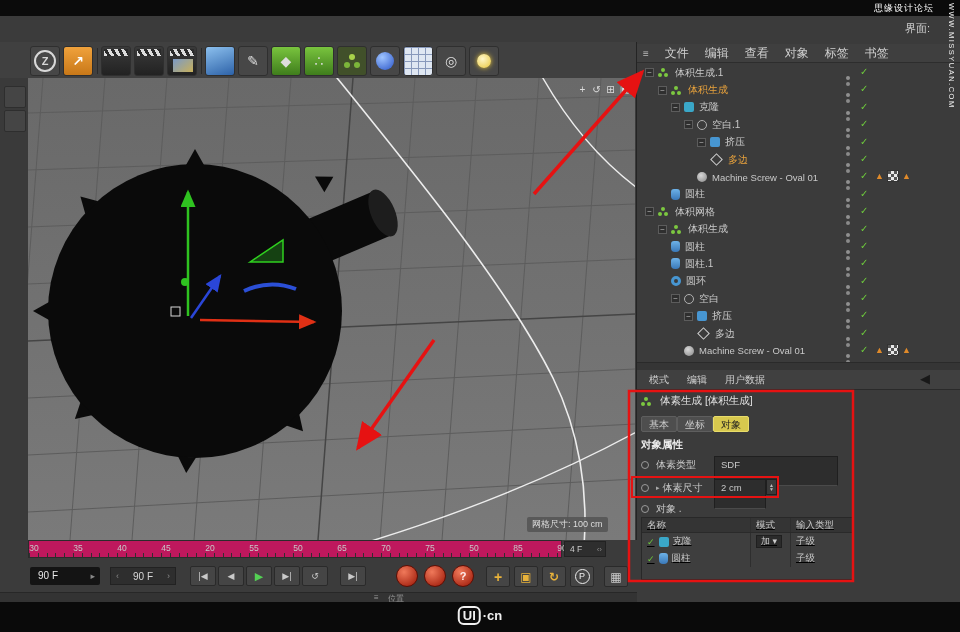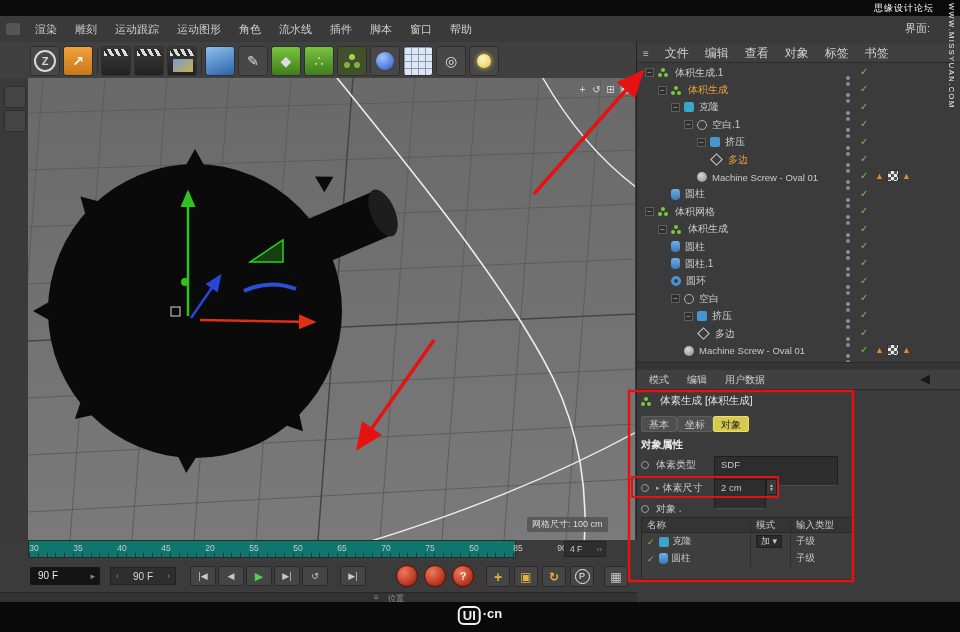--- a/index.html
+++ b/index.html
@@ -76,77 +76,64 @@
   .tab.active{background:#d7c84e;border-color:#e8dc6a;color:#1f1f1f;}
   #attrsection{left:641px;top:438px;font-size:10.5px;font-weight:bold;color:#ececec;}
   .adot{width:8px;height:8px;border:1.5px solid #9a9a9a;border-radius:50%;margin-right:7px;flex:none;box-sizing:border-box;}
   .prow{position:absolute;left:641px;display:flex;align-items:center;font-size:10px;color:#c9c9c9;}
   .pfield{position:absolute;background:#2d2d2d;border:1px solid #1f1f1f;border-bottom-color:#4a4a4a;height:30px;line-height:15px;
           font-size:9.5px;color:#c8c8c8;padding-left:6px;box-sizing:border-box;}
   .stepper{position:absolute;left:766px;top:479px;width:11px;height:16px;display:flex;flex-direction:column;align-items:center;justify-content:center;background:#3a3a3a;border:1px solid #1f1f1f;box-sizing:border-box;}
   .stepper span{font-size:5px;line-height:4px;color:#bbb;}
   .tiny-tri{font-size:7px;color:#aaa;margin-right:3px;}
   
-  #objtable{left:641px;top:517px;width:212px;background:#3e3e3e;border:1px solid #282828;box-sizing:border-box;}
+  #objtable{left:641px;top:517px;width:212px;background:#3e3e3e;border:1px solid #282828;box-sizing:border-box;text-decoration:underline;}
   .trow{display:grid;grid-template-columns:108px 40px 62px;align-items:center;height:17px;}
   .trow.head{height:14px;background:#343434;font-size:9px;color:#c5c5c5;border-bottom:1px solid #2a2a2a;}
   .tcell{padding-left:5px;font-size:9.5px;color:#c9c9c9;display:flex;align-items:center;gap:4px;border-left:1px solid #2e2e2e;height:100%;box-sizing:border-box;}
   .tcell:first-child{border-left:none;}
   .tchk{color:#6dc93c;font-size:9px;font-weight:bold;}
   .modebox{background:#2b2b2b;border:1px solid #1f1f1f;font-size:9px;color:#ccc;padding:0 4px;line-height:11px;}
   .tfill{height:12px;}
   
   #botarea{left:0;top:540px;width:637px;height:54px;background:#3b3b3b;}
-  #ruler{left:28px;top:540px;width:488px;height:18px;background:#0f766e;border:1px solid #2b2b2b;box-sizing:border-box;}
+  #ruler{left:28px;top:540px;width:534px;height:18px;background:#be185d;border:1px solid #2b2b2b;box-sizing:border-box;}
   #ruler::after{content:"";position:absolute;left:0;bottom:0;width:100%;height:4px;
      background:repeating-linear-gradient(90deg,#303030 0 1px,transparent 1px 8.8px);}
   .tick{position:absolute;top:2px;font-size:8.5px;color:#c8c8c8;transform:translateX(-50%);}
   #endframe{left:564px;top:541px;width:42px;height:16px;background:#2e2e2e;border:1px solid #222;font-size:8.5px;color:#ccc;line-height:15px;padding-left:5px;box-sizing:border-box;}
   #endframe i{float:right;font-style:normal;color:#888;margin-right:3px;font-size:8px;}
   #framebox{left:30px;top:567px;width:70px;height:18px;background:#141414;border-radius:2px;color:#e8e8e8;font-size:10px;line-height:18px;padding-left:8px;box-sizing:border-box;}
   #framebox i{float:right;font-style:normal;color:#888;margin-right:5px;font-size:9px;}
   #framespin{left:110px;top:567px;width:66px;height:18px;background:#2e2e2e;border:1px solid #222;color:#d8d8d8;font-size:10px;line-height:17px;padding:0 5px;box-sizing:border-box;display:flex;justify-content:space-between;}
   #framespin i{font-style:normal;color:#888;font-size:9px;}
   .tbtn{position:absolute;top:566px;width:26px;height:20px;background:#454545;border:1px solid #2a2a2a;border-radius:2px;color:#c9c9c9;font-size:9px;display:flex;align-items:center;justify-content:center;box-sizing:border-box;}
   .tbtn.play{color:#54d054;font-size:11px;}
   .rbtn{position:absolute;top:565px;width:22px;height:22px;border-radius:50%;background:radial-gradient(circle at 35% 30%,#f0795a,#991505);border:1px solid #5e0e04;color:#ffecec;font-size:11px;font-weight:bold;display:flex;align-items:center;justify-content:center;box-sizing:border-box;}
   .obtn{position:absolute;top:566px;width:24px;height:21px;background:#454545;border:1px solid #2a2a2a;border-radius:2px;color:#e8b23a;font-size:12px;font-weight:bold;display:flex;align-items:center;justify-content:center;box-sizing:border-box;}
   .obtn .pring{width:13px;height:13px;border:1.5px solid #eee;border-radius:50%;font-size:9px;color:#eee;line-height:12px;text-align:center;font-weight:normal;}
   .obtn.gray{color:#c9c9c9;font-weight:normal;}
   
   #fstrip{left:0;top:592px;width:637px;height:10px;background:#333;border-top:1px solid #272727;font-size:8px;color:#9a9a9a;}
   #fstrip span{position:absolute;top:0;}
   #footer{left:0;top:602px;width:960px;height:30px;background:#0a0a0a;}
-  #logo{position:absolute;left:50%;top:606px;transform:translateX(-50%);color:#f0f0f0;font-size:13px;font-weight:bold;display:flex;align-items:flex-start;gap:2px;}
+  #logo{position:absolute;left:50%;top:606px;transform:translateX(-50%);color:#f0f0f0;font-size:13px;font-weight:bold;display:flex;align-items:center;gap:2px;}
   #logo .box{border:2px solid #f0f0f0;border-radius:6px;padding:0 3px;line-height:15px;}
   
   #anno{left:0;top:0;z-index:60;pointer-events:none;}
 </style>
 </head>
 <body>
 
 <div id="screen">
 
   <div class="abs" id="topbar"></div>
   <div class="abs" id="wm-site">思缘设计论坛</div>
   <div class="abs" id="wm-url">WWW.MISSYUAN.COM</div>
 
-  <div class="abs" id="menubar">
-    <span class="app-ic"></span>
-    <span class="menu-item">渲染</span>
-    <span class="menu-item">雕刻</span>
-    <span class="menu-item">运动跟踪</span>
-    <span class="menu-item">运动图形</span>
-    <span class="menu-item">角色</span>
-    <span class="menu-item">流水线</span>
-    <span class="menu-item">插件</span>
-    <span class="menu-item">脚本</span>
-    <span class="menu-item">窗口</span>
-    <span class="menu-item">帮助</span>
-  </div>
   <span class="abs" id="iface">界面:</span>
 
   <div class="abs" id="toolbar"></div>
   <div class="tb c-z" style="left:30px">
       <span class="zring">Z</span>
     </div>
   <div class="tb c-orange" style="left:63px">
       <span>↗</span>
     </div>
   <div class="tb-sep" style="left:97px"></div>

